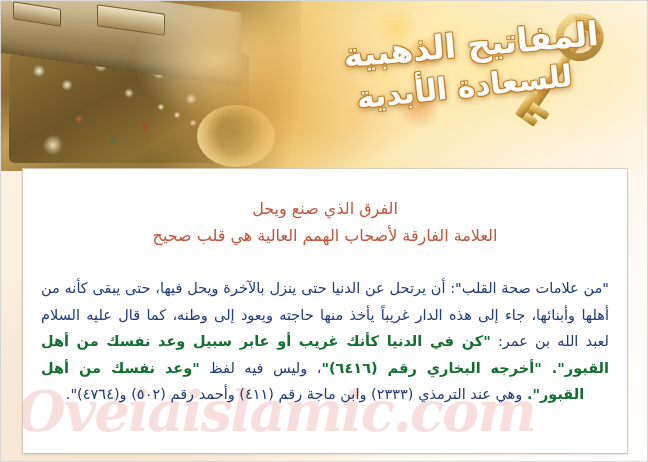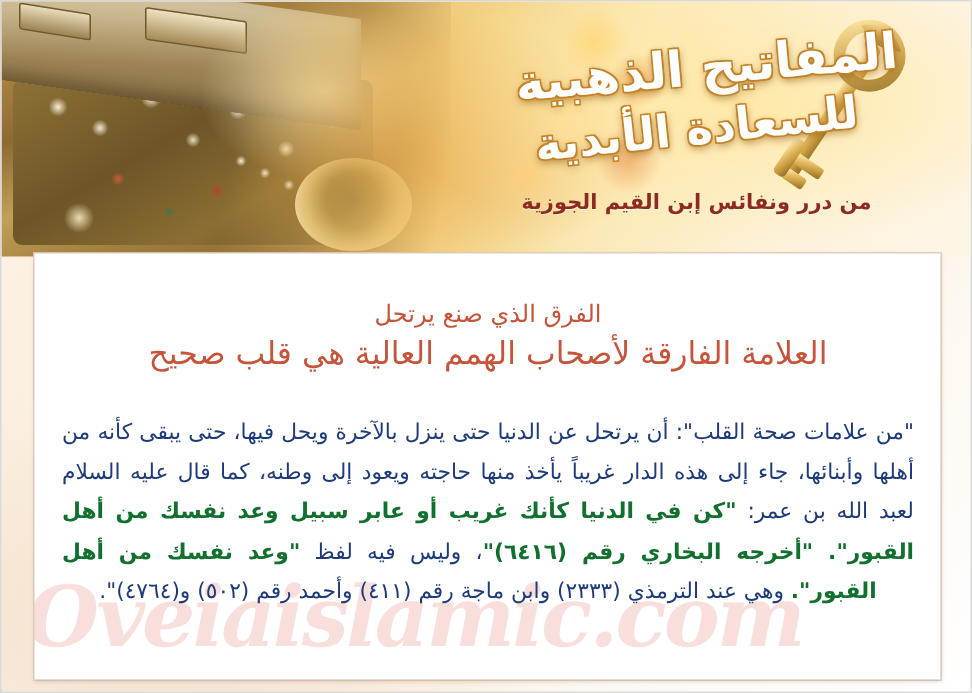--- a/index.html
+++ b/index.html
@@ -134,21 +134,21 @@
   }
 
   #headline{
     position:relative;z-index:2;padding:26px 18px 0 18px;text-align:center;
     direction:rtl;color:#c4543a;
   }
   #headline .hl{
     font-size:16px;line-height:27px;font-weight:normal;letter-spacing:0;
     font-family:"DejaVu Sans","Liberation Sans",sans-serif;
   }
-  #headline .hl.wide{font-size:21px;}
+  #headline .hl.wide{font-size:16px;}
 
   #body{
     position:relative;z-index:2;direction:rtl;text-align:justify;
     margin:26px 18px 0 18px;
     color:#1d3a7a;font-size:14.5px;line-height:26.5px;
     font-family:"DejaVu Sans","Liberation Sans",sans-serif;
     text-align-last:center;
   }
   #body .green{color:#12702f;font-weight:bold;}
   #body .blue{color:#1d3a7a;}
@@ -199,28 +199,27 @@
         <rect x="70" y="104" width="22" height="8" rx="2" fill="url(#gk)"></rect>
         <rect x="70" y="116" width="16" height="8" rx="2" fill="url(#gk)"></rect>
         <rect x="63" y="96" width="9" height="28" rx="3" fill="url(#gk)"></rect>
       </g>
     </svg>
 
     <div id="title-wrap">
       <div id="title-line1">المفاتيح الذهبية</div>
       <div id="title-line2">للسعادة الأبدية</div>
     </div>
-    <div id="subtitle">من درر ونفائس إبن القيم الجوزية</div>
   </div>
 
   <div id="card">
 
     <div id="watermark">Oveiaislamic.com</div>
 
     <div id="headline">
-      <div class="hl">الفرق الذي صنع يرتحل</div>
+      <div class="hl">الفرق الذي صنع ويحل</div>
       <div class="hl wide">العلامة الفارقة لأصحاب الهمم العالية هي قلب صحيح</div>
     </div>
 
     <p id="body"><span class="blue">"من علامات صحة القلب": أن يرتحل عن الدنيا حتى ينزل بالآخرة ويحل فيها، حتى يبقى كأنه من أهلها وأبنائها، جاء إلى هذه الدار غريباً يأخذ منها حاجته ويعود إلى وطنه، كما قال عليه السلام لعبد الله بن عمر: </span><span class="green">"كن في الدنيا كأنك غريب أو عابر سبيل وعد نفسك من أهل القبور". "أخرجه البخاري رقم (٦٤١٦)"</span><span class="blue">، وليس فيه لفظ </span><span class="green">"وعد نفسك من أهل القبور".</span><span class="blue"> وهي عند الترمذي (٢٣٣٣) وابن ماجة رقم (٤١١) وأحمد رقم (٥٠٢) و(٤٧٦٤)".</span></p>
   </div>
 
 </div>
 
 </body></html>

